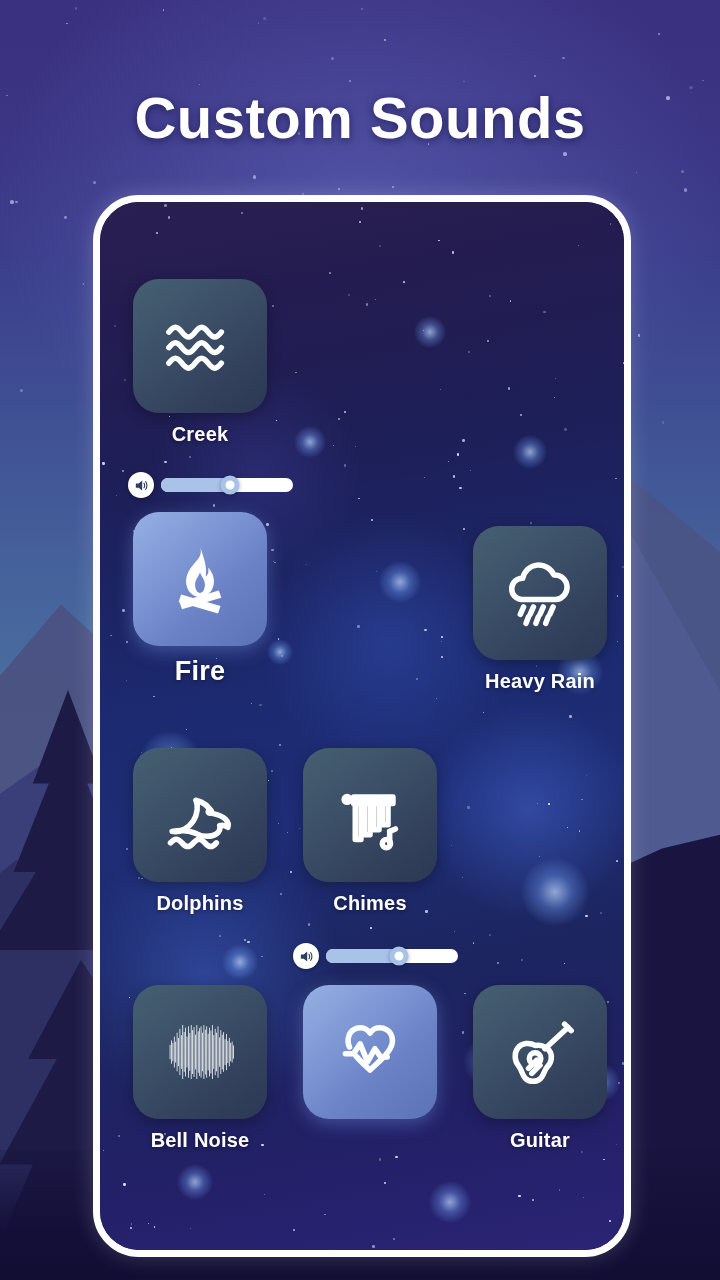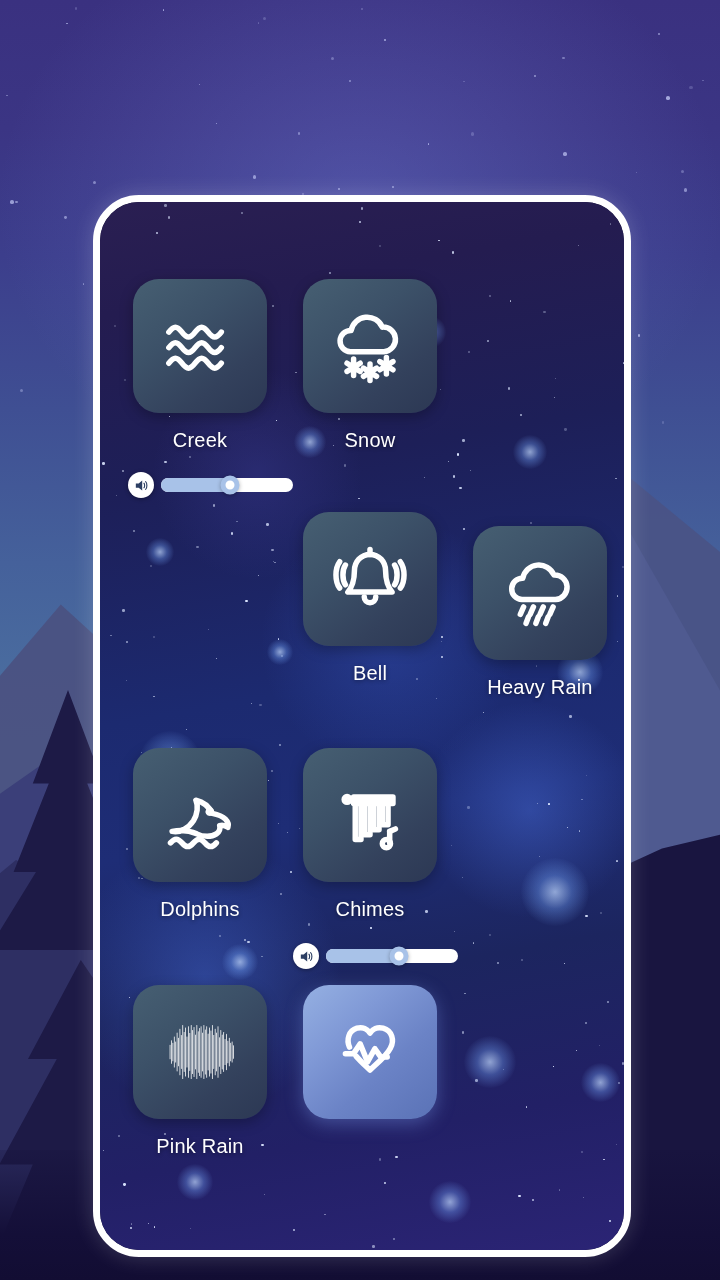--- a/index.html
+++ b/index.html
@@ -111,22 +111,22 @@
     background:linear-gradient(142deg, #465f72 0%, #3c5168 38%, #33415c 72%, #2c3854 100%);
     box-shadow:0 4px 14px rgba(0,0,0,.28);
   }
   .tile.active{
     background:linear-gradient(138deg, #95b0e2 0%, #8099d6 32%, #6b83c6 62%, #5a72b6 100%);
     box-shadow:0 5px 18px rgba(120,150,230,.40);
   }
   .tile svg{ width:82px; height:82px; display:block; }
   .tile svg *{ vector-effect:non-scaling-stroke; }
   .tile-label{
-    margin-top:16px; text-align:center; color:#ffffff;
-    font-size:20px; font-weight:400; letter-spacing:.2px;
+    margin-top:10px; text-align:center; color:#ffffff;
+    font-size:20px; font-weight:700; letter-spacing:.2px;
     text-shadow:0 1px 4px rgba(0,0,0,.45); white-space:nowrap;
   }
   .tile-label.active{ font-size:27px; }
 
   
   .slider{ position:absolute; display:flex; align-items:center; height:26px; }
   .spk{ width:26px; height:26px; border-radius:50%; background:#ffffff;
         display:flex; align-items:center; justify-content:center; flex:0 0 auto;
         box-shadow:0 1px 4px rgba(0,0,0,.35); }
   .spk svg{ width:17px; height:17px; }
@@ -208,20 +208,21 @@
       <div class="star-out" style="width: 2.06382px; height: 2.06382px; left: 519.331px; top: 298.81px; opacity: 0.59;"></div>
       <div class="star-out" style="width: 1.83393px; height: 1.83393px; left: 411.923px; top: 277.7px; opacity: 0.68;"></div>
       <div class="star-out" style="width: 1.52629px; height: 1.52629px; left: 702.396px; top: 79.9423px; opacity: 0.32;"></div>
       <div class="star-out" style="width: 1.82569px; height: 1.82569px; left: 348.726px; top: 79.9197px; opacity: 0.51;"></div>
       <div class="star-out" style="width: 3.45334px; height: 3.45334px; left: 330.994px; top: 56.5399px; opacity: 0.34;"></div>
       <div class="star-out" style="width: 1.44372px; height: 1.44372px; left: 635.861px; top: 171.516px; opacity: 0.34;"></div>
       <div class="star-out" style="width: 2.62481px; height: 2.62481px; left: 383.754px; top: 38.7867px; opacity: 0.71;"></div>
       <div class="star-out" style="width: 1.59796px; height: 1.59796px; left: 215.689px; top: 122.674px; opacity: 0.67;"></div>
     </div>
 
+  <div id="title">Custom Sounds</div>
 
   <div id="phone">
     <div id="phone-inner">
       <div id="inner-stars">
           <div class="star" style="width: 0.974608px; height: 0.974608px; left: 136.712px; top: 572.592px; opacity: 0.5;"></div>
           <div class="star" style="width: 2.67373px; height: 2.67373px; left: 407.563px; top: 185.077px; opacity: 0.65;"></div>
           <div class="star" style="width: 1.40911px; height: 1.40911px; left: 89.6019px; top: 1025.71px; opacity: 0.33;"></div>
           <div class="star" style="width: 1.07286px; height: 1.07286px; left: 15.5086px; top: 292.812px; opacity: 0.41;"></div>
           <div class="star" style="width: 1.47373px; height: 1.47373px; left: 515.248px; top: 275.683px; opacity: 0.64;"></div>
           <div class="star" style="width: 0.831752px; height: 0.831752px; left: 150.574px; top: 500.947px; opacity: 0.82;"></div>
@@ -471,48 +472,31 @@
               <span>
                 <svg viewBox="0 0 100 100">
       <path fill="none" stroke="#fff" stroke-width="5.5" stroke-linecap="round" stroke-linejoin="round" d="M12 33c6-8 10-8 16 0s10 8 16 0 10-8 16 0 10 8 16 0"></path>
       <path fill="none" stroke="#fff" stroke-width="5.5" stroke-linecap="round" stroke-linejoin="round" d="M12 52c6-8 10-8 16 0s10 8 16 0 10-8 16 0 10 8 16 0"></path>
       <path fill="none" stroke="#fff" stroke-width="5.5" stroke-linecap="round" stroke-linejoin="round" d="M12 71c6-8 10-8 16 0s10 8 16 0 10-8 16 0 10 8 16 0"></path>
     </svg>
               </span>
             </div>
             <div class="tile-label">Creek</div>
           </div>
-          <div class="tile-wrap" style="left: 203px; top: 77px;">
-            <div class="tile">
-              <span>
-                <svg viewBox="0 0 100 100">
-      <path fill="none" stroke="#fff" stroke-width="5.5" stroke-linecap="round" stroke-linejoin="round" d="M26 57a13 13 0 0 1 1-26 20 20 0 0 1 38-4 15 15 0 0 1 2 30z"></path>
-      <g fill="none" stroke="#fff" stroke-width="5.5" stroke-linecap="round" stroke-linejoin="round">
-        <path d="M30 66v20M22 71l16 10M38 71L22 81"></path>
-        <path d="M50 72v20M42 77l16 10M58 77L42 87"></path>
-        <path d="M70 64v20M62 69l16 10M78 69L62 79"></path>
-      </g>
+          <div class="tile-wrap" style="left: 33px; top: 310px;">
+            <div class="tile active">
+              <span>
+                <svg viewBox="0 0 100 100">
+      <path fill="#fff" d="M50 10c3 10-1 14-6 20-6 7-11 14-11 23 0 11 8 19 17 19s17-8 17-19c0-7-3-12-7-17 1 5 0 9-3 11 2-13-3-24-7-37zm0 32c2 5 6 9 6 15 0 6-3 10-6 10s-6-4-6-10c0-6 4-10 6-15z"></path>
+      <path fill="#fff" d="M25 78l48-14 3 9-48 14z"></path>
+      <path fill="#fff" d="M27 69l48 14-3 9-48-14z"></path>
     </svg>
               </span>
             </div>
-            <div class="tile-label">Snow</div>
-          </div>
-          <div class="tile-wrap" style="left: 203px; top: 310px;">
-            <div class="tile">
-              <span>
-                <svg viewBox="0 0 100 100">
-      <path fill="none" stroke="#fff" stroke-width="5.5" stroke-linecap="round" stroke-linejoin="round" d="M50 20c-11 0-19 9-19 20 0 15-4 21-8 26h54c-4-5-8-11-8-26 0-11-8-20-19-20z"></path>
-      <path fill="none" stroke="#fff" stroke-width="5.5" stroke-linecap="round" stroke-linejoin="round" d="M50 14v6"></path>
-      <path fill="none" stroke="#fff" stroke-width="5.5" stroke-linecap="round" stroke-linejoin="round" d="M43 72a7 7 0 0 0 14 0"></path>
-      <path fill="none" stroke="#fff" stroke-width="5.5" stroke-linecap="round" stroke-linejoin="round" d="M20 33c-4 6-4 18 0 24M13 29c-6 8-6 24 0 32"></path>
-      <path fill="none" stroke="#fff" stroke-width="5.5" stroke-linecap="round" stroke-linejoin="round" d="M80 33c4 6 4 18 0 24M87 29c6 8 6 24 0 32"></path>
-    </svg>
-              </span>
-            </div>
-            <div class="tile-label">Bell</div>
+            <div class="tile-label active">Fire</div>
           </div>
           <div class="tile-wrap" style="left: 373px; top: 324px;">
             <div class="tile">
               <span>
                 <svg viewBox="0 0 100 100">
       <path fill="none" stroke="#fff" stroke-width="5.5" stroke-linecap="round" stroke-linejoin="round" d="M28 58a13 13 0 0 1 1-26 20 20 0 0 1 38-4 15 15 0 0 1 2 30z"></path>
       <g fill="none" stroke="#fff" stroke-width="5.5" stroke-linecap="round" stroke-linejoin="round">
         <path d="M30 67l-4 9M42 67l-4 9M54 67l-4 9M66 67l-4 9"></path>
         <path d="M36 79l-3 8M48 79l-3 8M60 79l-3 8"></path>
       </g>
@@ -602,31 +586,47 @@
                   <rect x="80.08" y="34.05" width="0.95" height="31.90" fill="#fff" rx="0.4"></rect>
                   <rect x="81.80" y="27.85" width="0.95" height="44.30" fill="#fff" rx="0.4"></rect>
                   <rect x="83.52" y="36.22" width="0.95" height="27.56" fill="#fff" rx="0.4"></rect>
                   <rect x="85.24" y="32.50" width="0.95" height="35.00" fill="#fff" rx="0.4"></rect>
                   <rect x="86.96" y="38.70" width="0.95" height="22.60" fill="#fff" rx="0.4"></rect>
                   <rect x="88.68" y="37.15" width="0.95" height="25.70" fill="#fff" rx="0.4"></rect>
                   <rect x="90.40" y="41.80" width="0.95" height="16.40" fill="#fff" rx="0.4"></rect>
                 </svg>
               </span>
             </div>
-            <div class="tile-label">Pink Rain</div>
+            <div class="tile-label">Bell Noise</div>
           </div>
           <div class="tile-wrap" style="left: 203px; top: 783px;">
             <div class="tile active">
               <span>
                 <svg viewBox="0 0 100 100">
       <path fill="none" stroke="#fff" stroke-width="5.5" stroke-linecap="round" stroke-linejoin="round" d="M20 52h10l8-12 9 22 9-16 7 10h8"></path>
       <path fill="none" stroke="#fff" stroke-width="5.5" stroke-linecap="round" stroke-linejoin="round" d="M25 44c-4-9-1-20 9-23 7-2 13 1 16 6 3-5 9-8 16-6 11 3 14 15 9 24-5 10-18 20-25 27-4-4-11-10-17-17"></path>
     </svg>
               </span>
             </div>
+          </div>
+          <div class="tile-wrap" style="left: 373px; top: 783px;">
+            <div class="tile">
+              <span>
+                <svg viewBox="0 0 100 100">
+      <path fill="none" stroke="#fff" stroke-width="5.5" stroke-linecap="round" stroke-linejoin="round" d="M44 42c-7-4-16-3-21 3-5 7-4 16 1 22 4 5 4 11 8 15 5 5 14 5 19 0 4-4 4-10 8-14 5-5 7-14 2-20-4-5-11-7-17-6z"></path>
+      <circle cx="44" cy="58" r="7" fill="none" stroke="#fff" stroke-width="5.5" stroke-linecap="round" stroke-linejoin="round"></circle>
+      <path fill="none" stroke="#fff" stroke-width="5.5" stroke-linecap="round" stroke-linejoin="round" d="M56 46L84 20"></path>
+      <path fill="none" stroke="#fff" stroke-width="5.5" stroke-linecap="round" stroke-linejoin="round" d="M80 16l8 8"></path>
+      <g fill="none" stroke="#fff" stroke-width="5.5" stroke-linecap="round" stroke-linejoin="round">
+        <path d="M36 70l10-10M40 76l10-10"></path>
+      </g>
+    </svg>
+              </span>
+            </div>
+            <div class="tile-label">Guitar</div>
           </div>
         </div>
       <div id="sliders">
           <div class="slider" style="left: 28px; top: 270px;">
             <div class="spk">
               <svg viewBox="0 0 24 24">
   <path d="M4 9v6h4l5 4V5L8 9H4z" fill="#2d3f63"></path>
   <path d="M15.5 8.8c1.2 1 1.2 5.4 0 6.4" stroke="#2d3f63" stroke-width="1.6" fill="none" stroke-linecap="round"></path>
   <path d="M17.8 6.6c2.4 2 2.4 8.8 0 10.8" stroke="#2d3f63" stroke-width="1.6" fill="none" stroke-linecap="round"></path>
 </svg>

